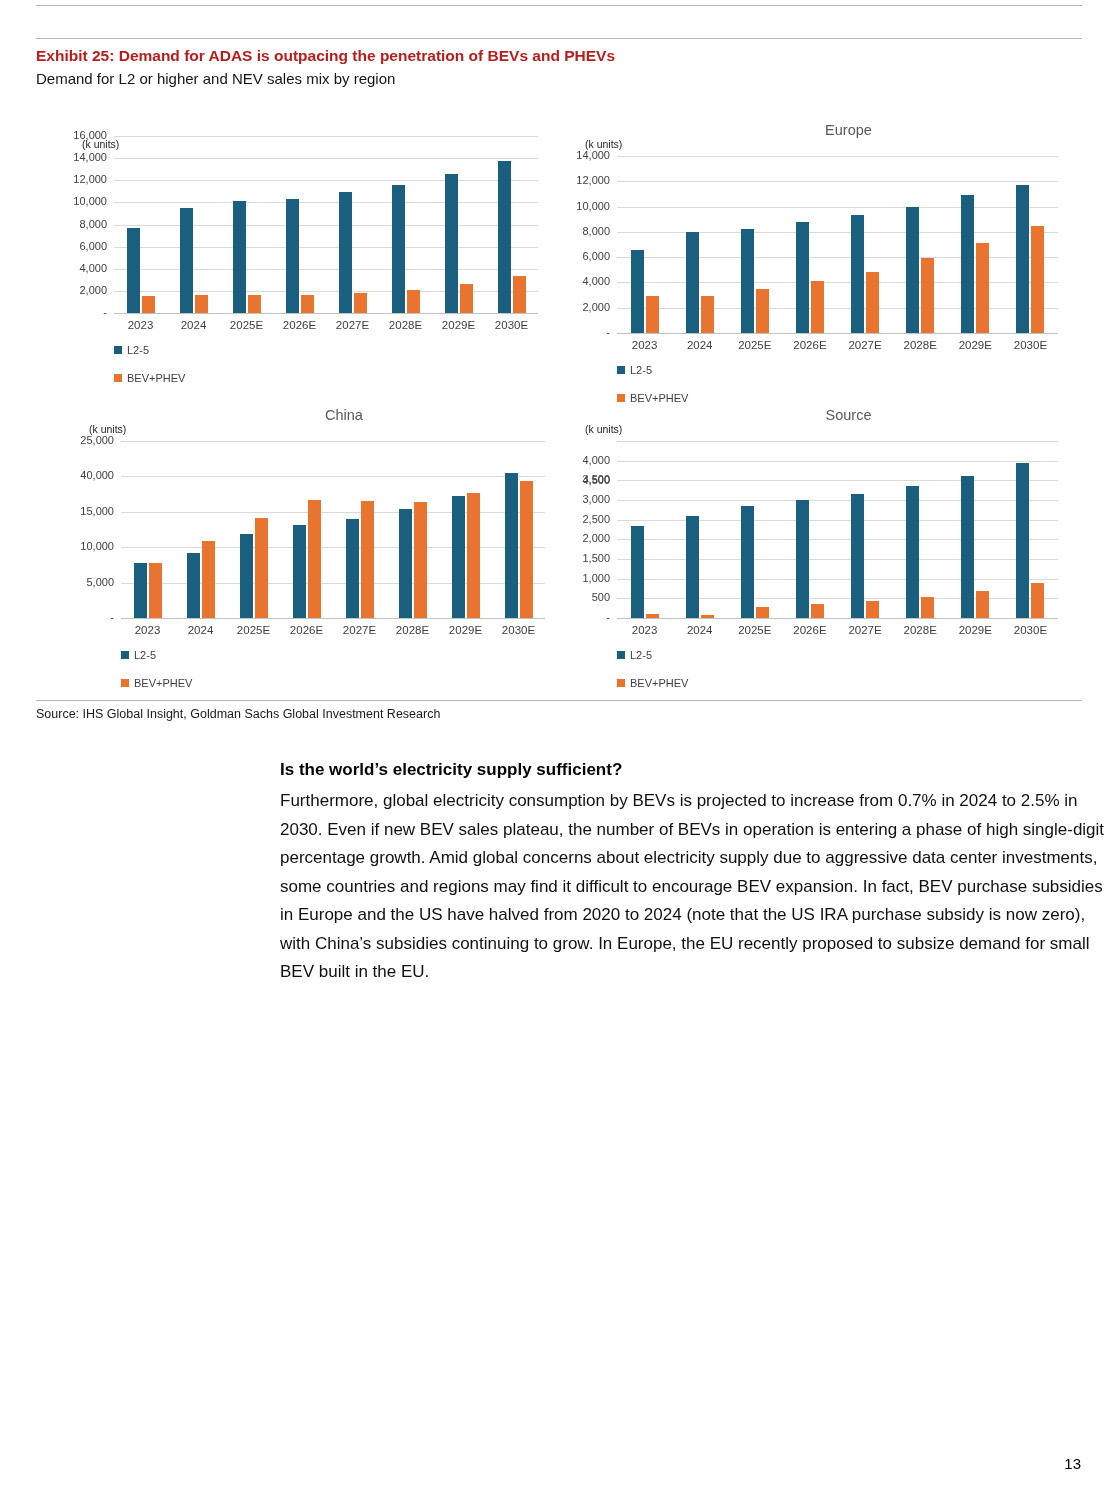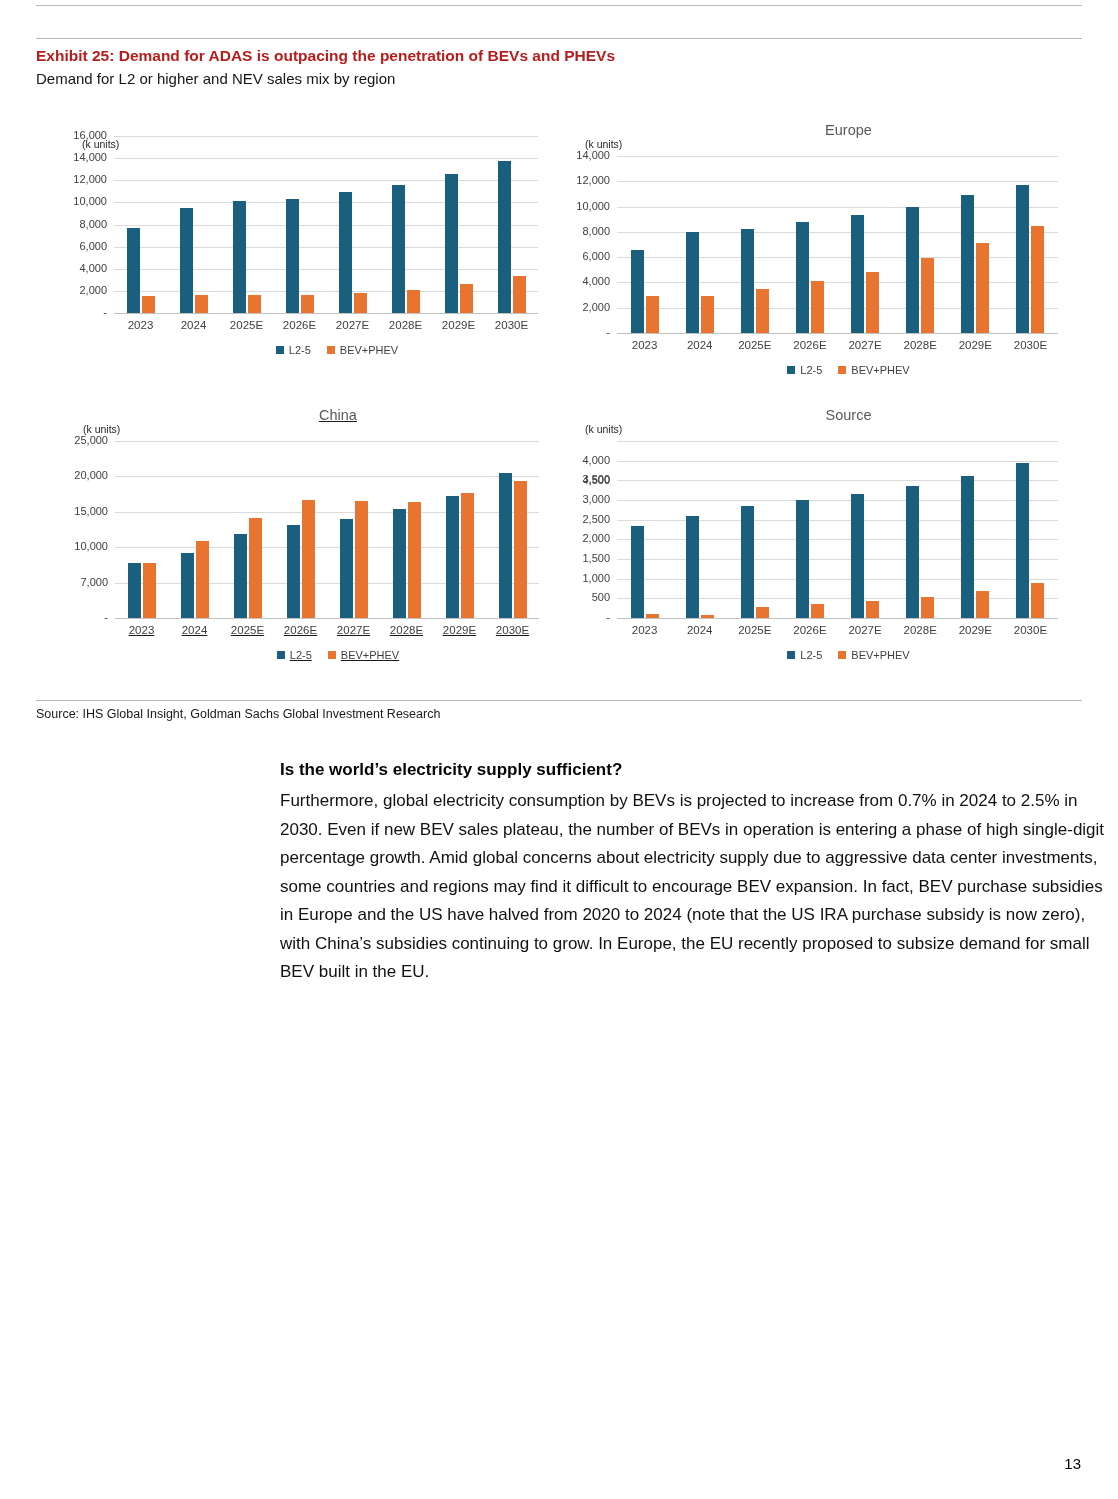--- a/index.html
+++ b/index.html
@@ -17,27 +17,27 @@
   .chart-body { display:flex; margin-top:14px; }
   .y-axis { width:54px; flex:none; position:relative; height:177px; }
   .ytick { position:absolute; right:7px; font-size:11px; color:#404040; white-space:nowrap; }
   .plot { flex:1; height:177px; position:relative; margin-right:22px; border-bottom:1px solid #c2c2c2; }
   .gridline { position:absolute; left:0; right:0; height:1px; background:#dadada; }
   .bars { position:absolute; left:0; right:0; top:0; bottom:0; display:flex; }
   .group { flex:1; display:flex; align-items:flex-end; justify-content:center; gap:2px; }
   .bar { width:13px; }
   .x-axis { display:flex; margin-left:54px; margin-right:22px; padding-top:5px; }
   .xlabel { flex:1; text-align:center; font-size:11.5px; color:#404040; }
-  .legend { display:flex; justify-content:center; gap:16px; margin-top:13px; padding-left:54px; }
+  .legend { display:flex; justify-content:center; gap:16px; margin-top:13px; padding-left:54px;flex-direction:column; }
   .legend-item { display:flex; align-items:center; gap:5px; font-size:11px; color:#404040; }
   .swatch { width:8px; height:8px; display:inline-block; }
 
   .chart-usa    { left:60px;  top:122px; width:500px; }
   .chart-europe { left:563px; top:122px; width:517px; }
-  .chart-china  { left:61px;  top:407px; width:500px;text-decoration:underline; }
+  .chart-china  { left:67px;  top:407px; width:500px; }
   .chart-japan  { left:563px; top:407px; width:517px; }
 
   .source-line { position:absolute; left:36px; top:707px; font-size:12.5px; color:#1a1a1a; }
 
   .body-block { position:absolute; left:280px; top:760px; width:838px; }
   .body-heading { font-size:17px; font-weight:700; color:#050505; margin:0 0 7px 0; }
   .body-paragraph { font-size:17px; line-height:28.5px; color:#111111; margin:0; }
 
   .page-number { position:absolute; right:37px; top:1455px; font-size:15px; color:#000000;margin-left:24px; }
 </style>
@@ -212,24 +212,24 @@
         </span>
       </div>
   </div>
 
   <div class="chart chart-china">
     <div class="chart-title">China</div>
     <div class="chart-units">(k units)</div>
     <div class="chart-body">
       <div class="y-axis">
           <div class="ytick" style="top: -7px;">25,000</div>
-          <div class="ytick" style="top: 28.4px;">20,000</div>
+          <div class="ytick" style="top: 28.4px;">40,000</div>
           <div class="ytick" style="top: 63.8px;">15,000</div>
           <div class="ytick" style="top: 99.2px;">10,000</div>
-          <div class="ytick" style="top: 134.6px;">7,000</div>
+          <div class="ytick" style="top: 134.6px;">5,000</div>
           <div class="ytick" style="top: 170px;">-</div>
         </div>
       <div class="plot">
           <div class="gridline" style="top: 0px;"></div>
           <div class="gridline" style="top: 35.4px;"></div>
           <div class="gridline" style="top: 70.8px;"></div>
           <div class="gridline" style="top: 106.2px;"></div>
           <div class="gridline" style="top: 141.6px;"></div>
           <div class="bars">
             <div class="group">

